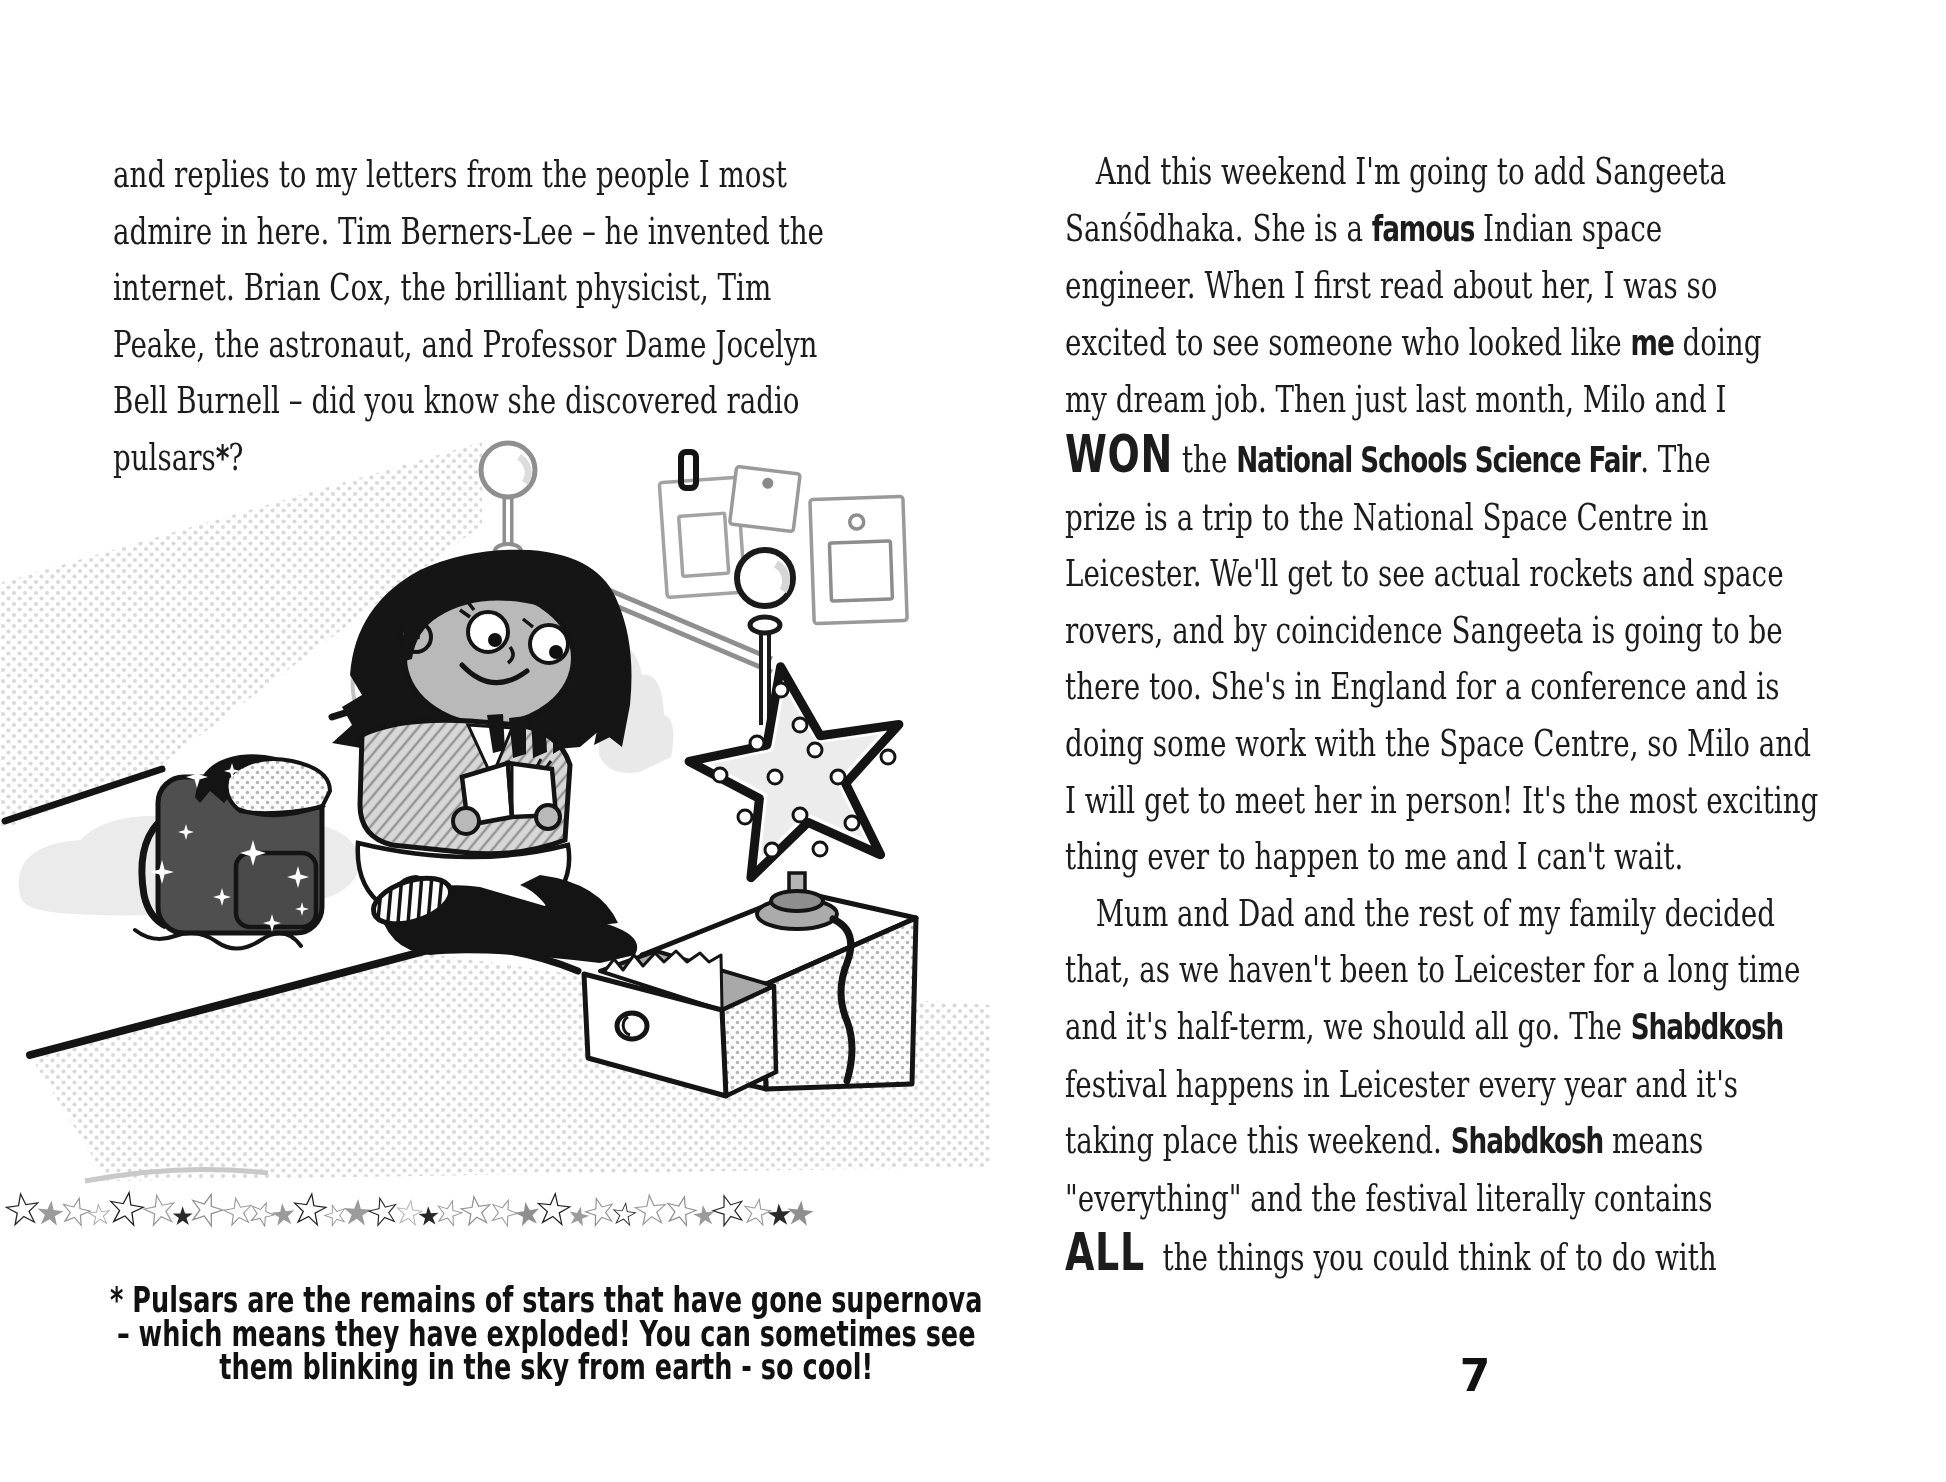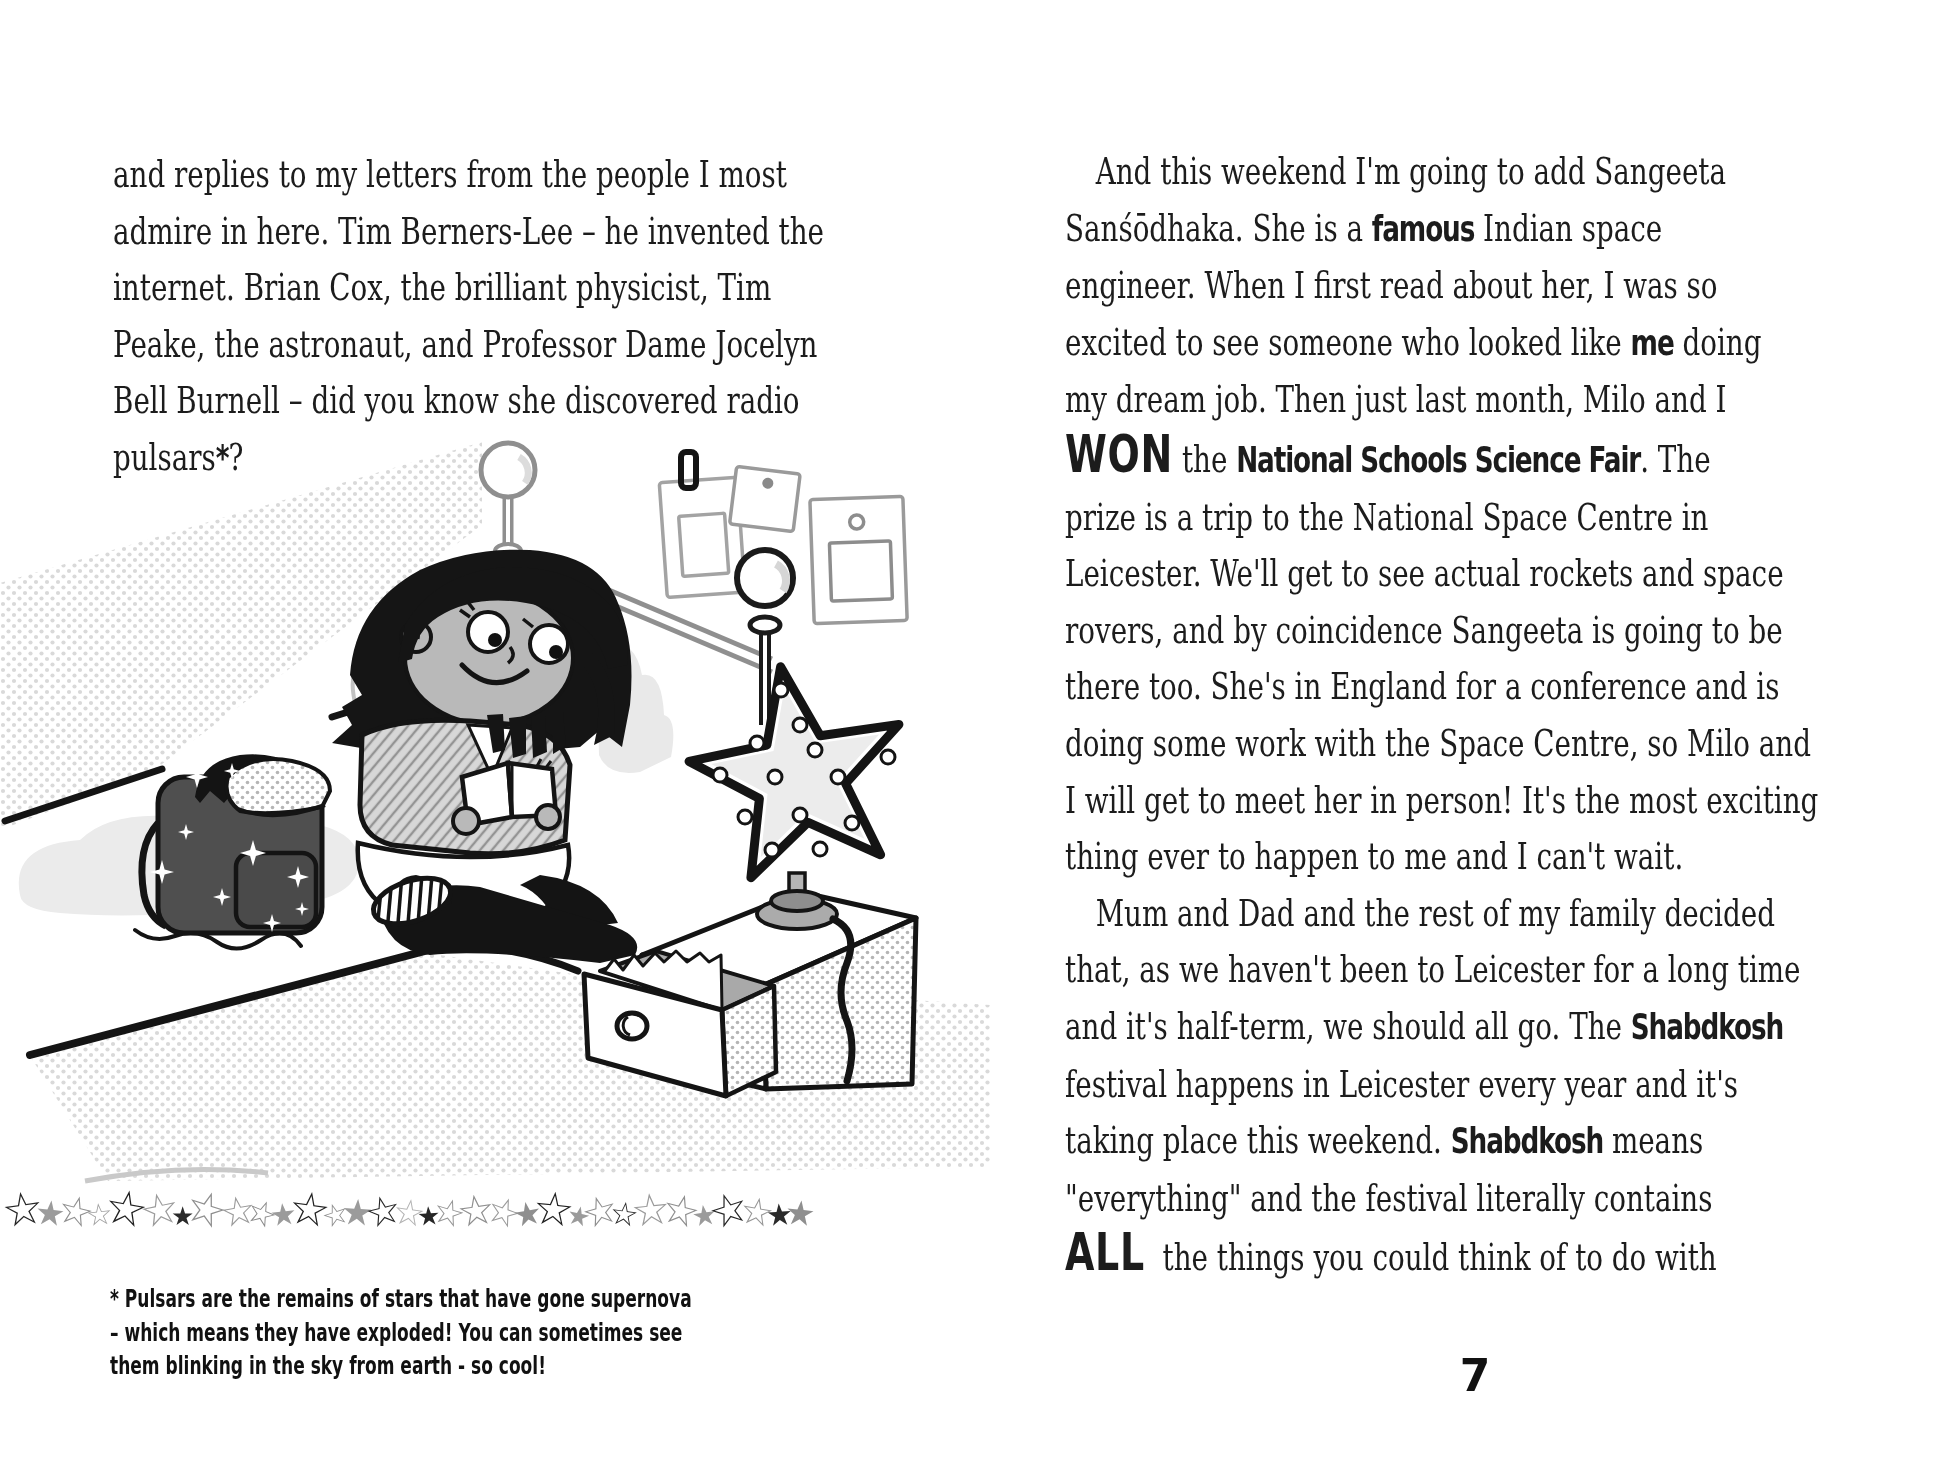--- a/index.html
+++ b/index.html
@@ -4,21 +4,21 @@
 <style>
   html,body{margin:0;padding:0;background:#fff;}
   .spread{position:relative;width:1895px;height:1482px;background:#ffffff;overflow:hidden;
           font-family:"DejaVu Serif", serif;color:#1c1c1c;}
   .body-text{position:absolute;font-size:38px;line-height:56.6px;}
   .line{white-space:pre;transform:scaleX(0.73);transform-origin:0 50%;}
   .line.indent{padding-left:42px;}
   .k{font-family:"DejaVu Sans", sans-serif;font-weight:700;font-size:36px;letter-spacing:-1.5px;}
   .kbig{font-family:"DejaVu Sans", sans-serif;font-weight:700;font-size:52px;letter-spacing:1px;line-height:1;}
   .footnote{position:absolute;left:110px;top:1283px;font-family:"DejaVu Sans", sans-serif;
-            font-weight:700;font-size:24px;line-height:33.5px;color:#111;}
+            font-weight:700;font-size:36px;line-height:33.5px;color:#111;text-align:center;}
   .fline{white-space:pre;transform:scaleX(0.71);transform-origin:0 50%;}
   .stars-row{position:absolute;left:6px;top:1180px;width:1000px;white-space:nowrap;line-height:56px;}
   .stars-row span{display:inline-block;margin:0 -4px;}
   .pagenum{position:absolute;left:1100px;top:1350px;width:750px;text-align:center;
            font-family:"DejaVu Sans", sans-serif;font-weight:700;font-size:44px;color:#111;}
   .illo{position:absolute;left:0;top:425px;}
 </style>
 </head>
 <body>
 

